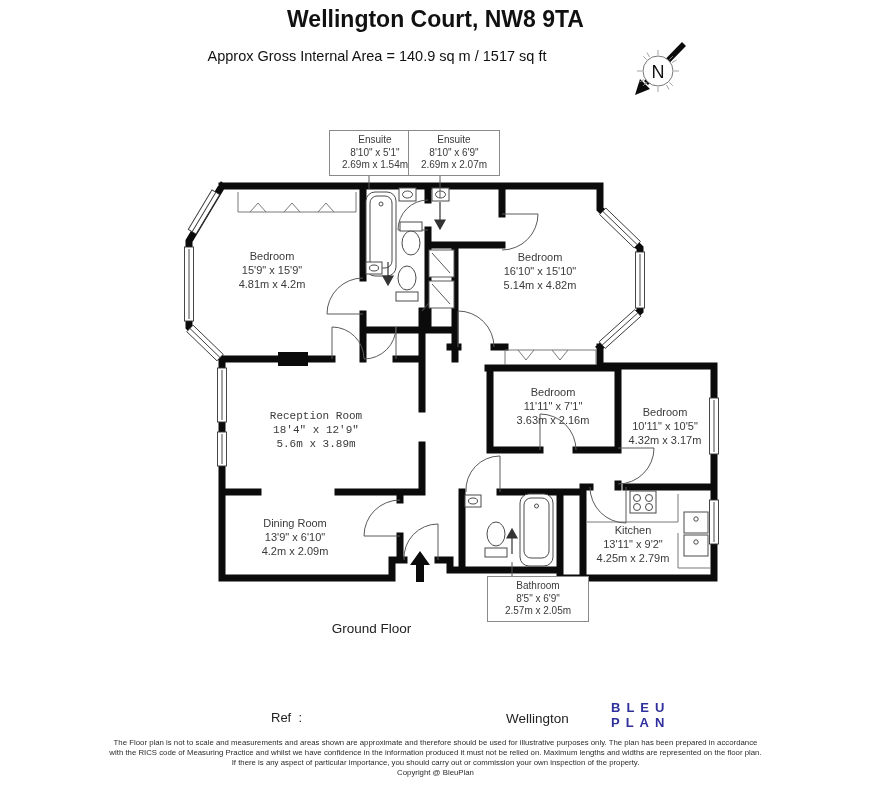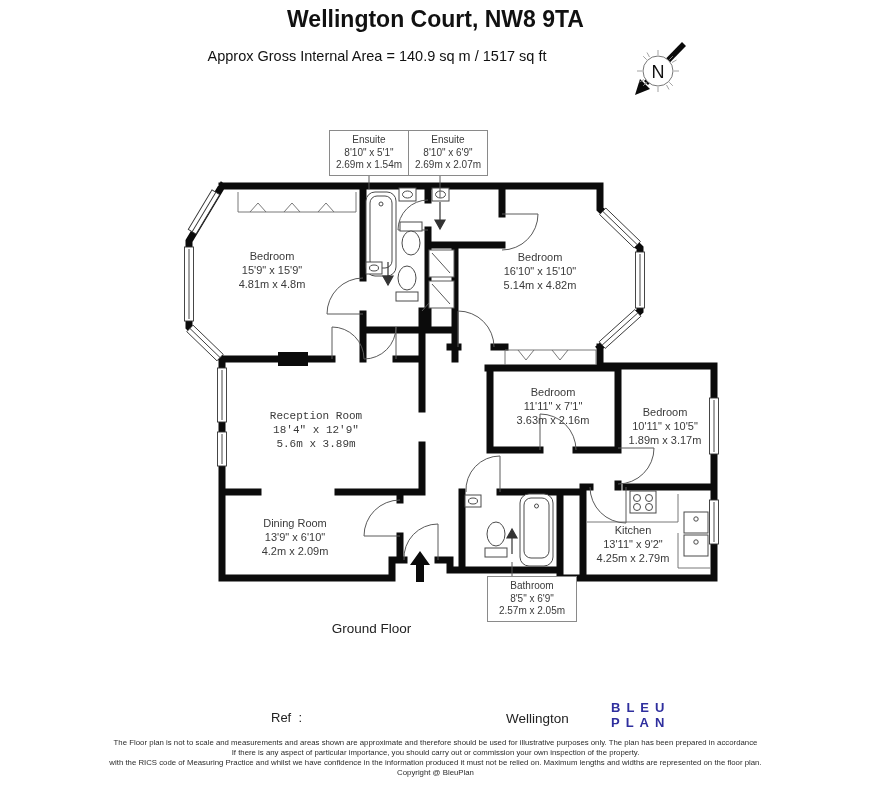--- a/index.html
+++ b/index.html
@@ -7,21 +7,21 @@
         font-family:"Liberation Sans",sans-serif;color:#222;}
   #plan-svg{position:absolute;left:0;top:0;}
   .hdr-title{position:absolute;left:0;top:6px;width:871px;text-align:center;
              font-size:23px;font-weight:bold;color:#111;letter-spacing:0px;}
   .hdr-sub{position:absolute;left:0;top:48px;width:754px;text-align:center;
            font-size:14.5px;color:#111;}
   .room-label{position:absolute;transform:translate(-50%,-50%);text-align:center;
               font-size:11px;line-height:14px;color:#3a3a3a;white-space:nowrap;}
   .room-label .rname{color:#3a3a3a;}
   .dim-box{position:absolute;background:#fff;border:1px solid #8a8a8a;text-align:center;
-           font-size:10px;line-height:12.5px;color:#3a3a3a;padding:3px 2px;white-space:nowrap;}
+           font-size:10px;line-height:12.5px;color:#3a3a3a;padding:3px 8px;white-space:nowrap;}
   .floor-label{position:absolute;left:0;top:621px;width:743px;text-align:center;
                font-size:13.5px;color:#222;}
   .ref{position:absolute;left:271px;top:710px;font-size:13px;color:#222;white-space:pre;}
   .copyright{position:absolute;left:506px;top:711px;font-size:13.5px;color:#222;}
   .logo{position:absolute;left:575px;top:700px;font-size:13px;font-weight:bold;
         color:#2F2F9E;letter-spacing:6px;line-height:15px;margin-left:36px;}
   .disclaimer{position:absolute;left:80px;top:738px;width:711px;text-align:center;
               font-size:7.8px;line-height:10px;color:#2b2b2b;}
 </style>
 </head>
@@ -260,41 +260,41 @@
   </div>
   <div class="dim-box" style="left:487px;top:576px;width:84px;">
     <div>Bathroom</div>
     <div>8'5" x 6'9"</div>
     <div>2.57m x 2.05m</div>
   </div>
 
   <div class="room-label" style="left:272px;top:270px;">
     <div class="rname">Bedroom</div>
     <div class="rdim">15'9" x 15'9"</div>
-    <div class="rdim">4.81m x 4.8m</div>
+    <div class="rdim">4.81m x 4.2m</div>
   </div>
   <div class="room-label" style="left:540px;top:271px;">
     <div class="rname">Bedroom</div>
     <div class="rdim">16'10" x 15'10"</div>
     <div class="rdim">5.14m x 4.82m</div>
   </div>
   <div class="room-label" style="left:316px;top:430px;font-family:Liberation Mono, monospace;">
     <div class="rname">Reception Room</div>
     <div class="rdim">18'4" x 12'9"</div>
     <div class="rdim">5.6m x 3.89m</div>
   </div>
   <div class="room-label" style="left:553px;top:406px;">
     <div class="rname">Bedroom</div>
     <div class="rdim">11'11" x 7'1"</div>
     <div class="rdim">3.63m x 2.16m</div>
   </div>
   <div class="room-label" style="left:665px;top:426px;">
     <div class="rname">Bedroom</div>
     <div class="rdim">10'11" x 10'5"</div>
-    <div class="rdim">1.89m x 3.17m</div>
+    <div class="rdim">4.32m x 3.17m</div>
   </div>
   <div class="room-label" style="left:295px;top:537px;">
     <div class="rname">Dining Room</div>
     <div class="rdim">13'9" x 6'10"</div>
     <div class="rdim">4.2m x 2.09m</div>
   </div>
   <div class="room-label" style="left:633px;top:544px;">
     <div class="rname">Kitchen</div>
     <div class="rdim">13'11" x 9'2"</div>
     <div class="rdim">4.25m x 2.79m</div>
@@ -303,18 +303,18 @@
   <div class="floor-label">Ground Floor</div>
 
   <div class="ref">Ref  :</div>
   <div class="copyright">Wellington</div>
   <div class="logo">
     <div>BLEU</div>
     <div>PLAN</div>
   </div>
   <div class="disclaimer">
     <div>The Floor plan is not to scale and measurements and areas shown are approximate and therefore should be used for illustrative purposes only. The plan has been prepared in accordance</div>
+    <div>with the RICS code of Measuring Practice and whilst we have confidence in the information produced it must not be relied on. Maximum lengths and widths are represented on the floor plan.</div>
     <div>If there is any aspect of particular importance, you should carry out or commission your own inspection of the property.</div>
-    <div>with the RICS code of Measuring Practice and whilst we have confidence in the information produced it must not be relied on. Maximum lengths and widths are represented on the floor plan.</div>
     <div>Copyright @ BleuPlan</div>
   </div>
 
 </div>
 
 </body></html>

